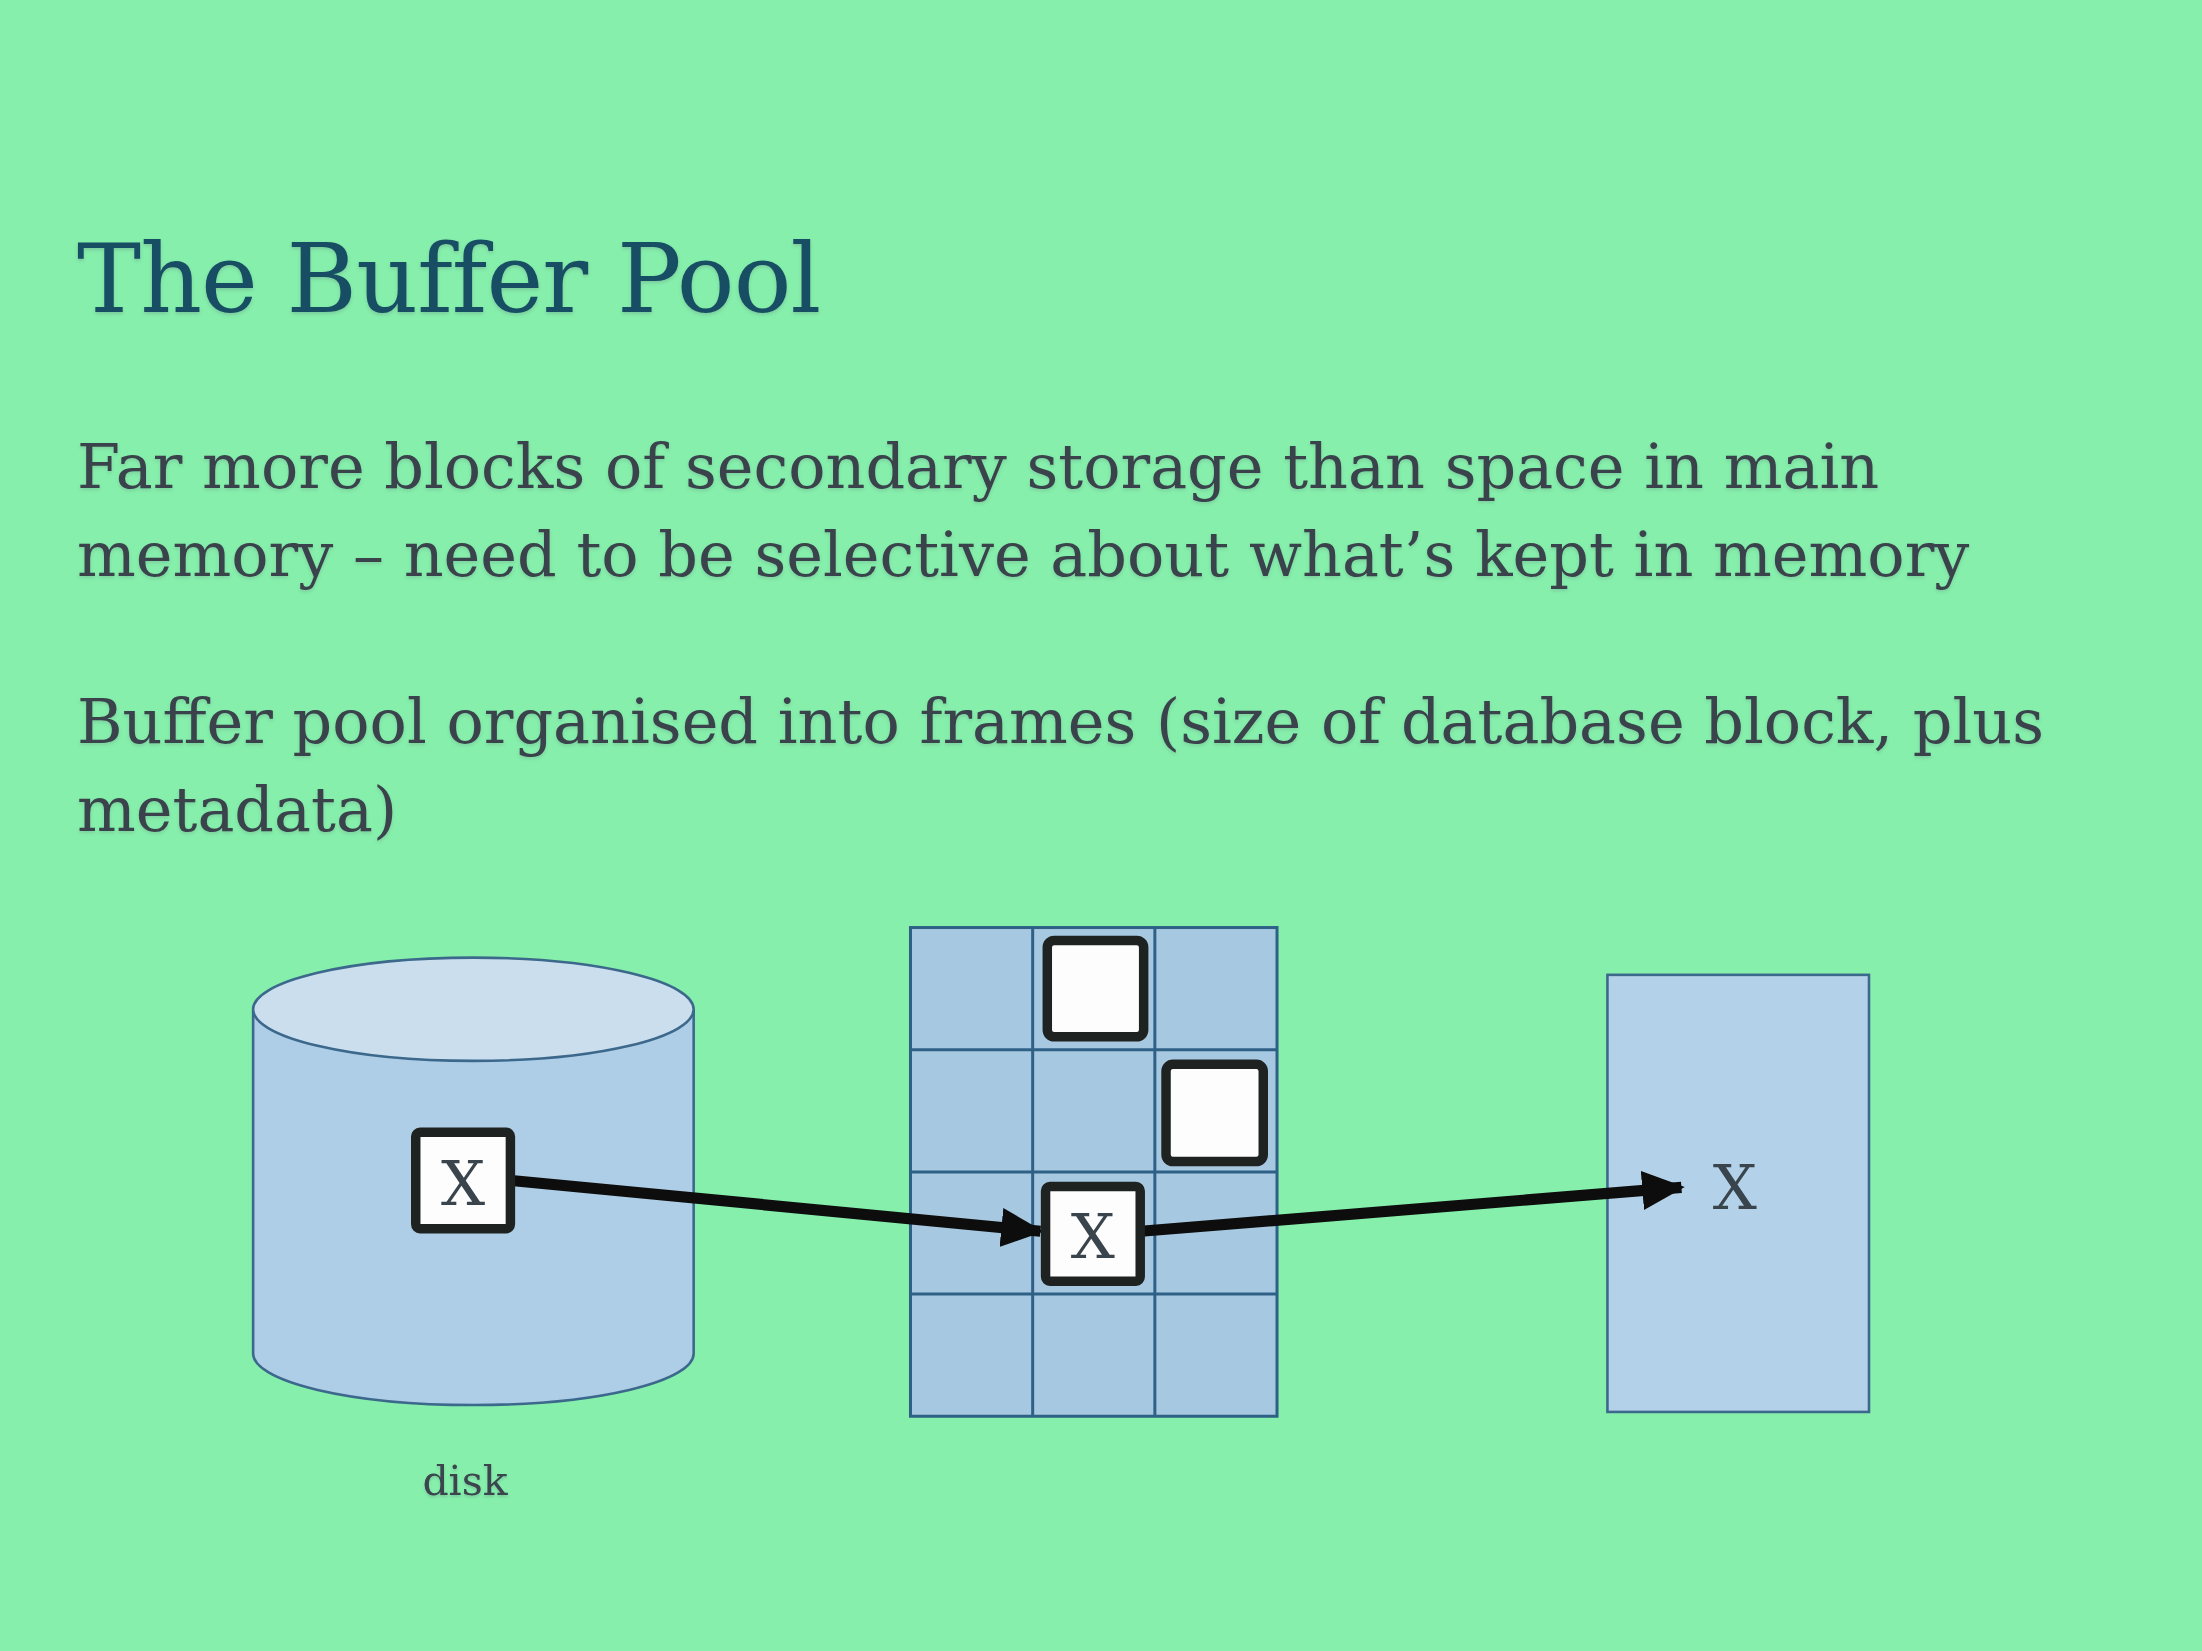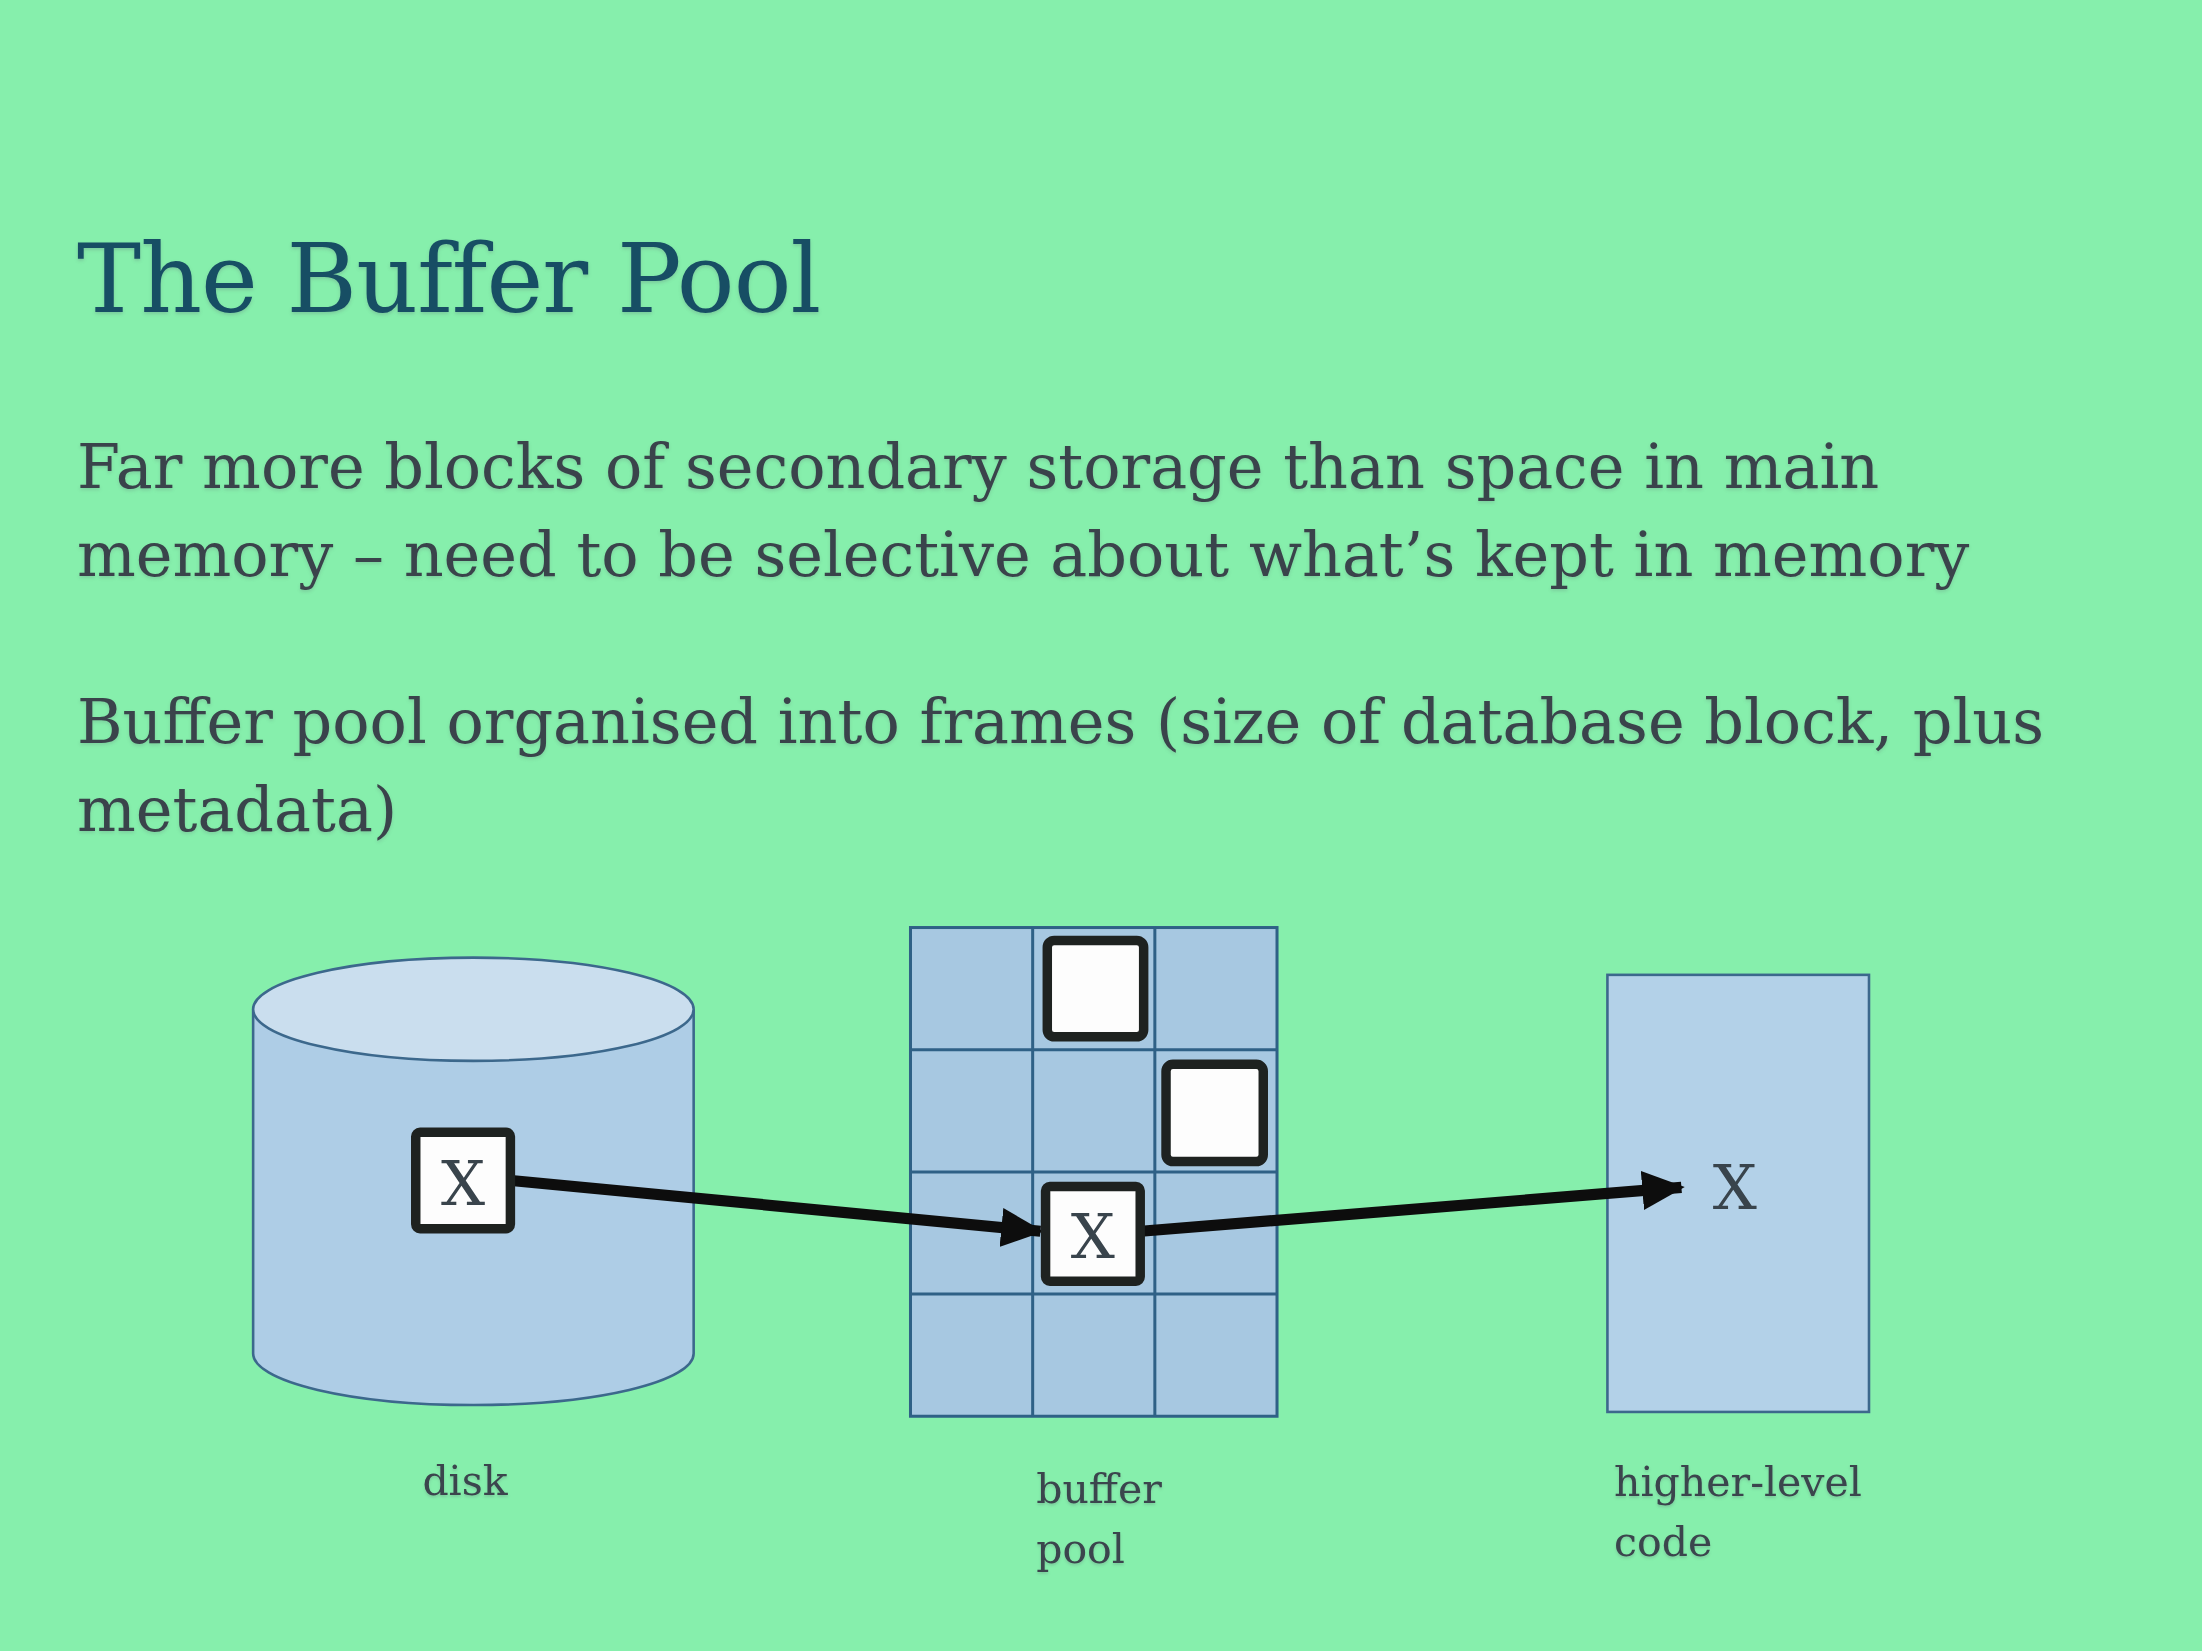--- a/index.html
+++ b/index.html
@@ -92,19 +92,15 @@
 
     <g>
       <rect x="1215" y="1379" width="110" height="110" rx="5" stroke-width="11" style="stroke:var(--blk-stroke,#1e2220)" fill="#fdfdfd"></rect>
       <text x="1270" y="1436" dy="0.36em" text-anchor="middle" class="block-x-text" fill="#39444c">X</text>
     </g>
 
     <text x="2016" y="1379" dy="0.36em" text-anchor="middle" class="block-x-text" fill="#39444c">X</text>
   </svg>
 
   <div class="diagram-label lbl-disk">disk</div>
-  <div class="diagram-label lbl-buffer">buffer
-pool</div>
-  <div class="diagram-label lbl-higher">higher-level
-code</div>
 
 </div>
 
 
 </body></html>

